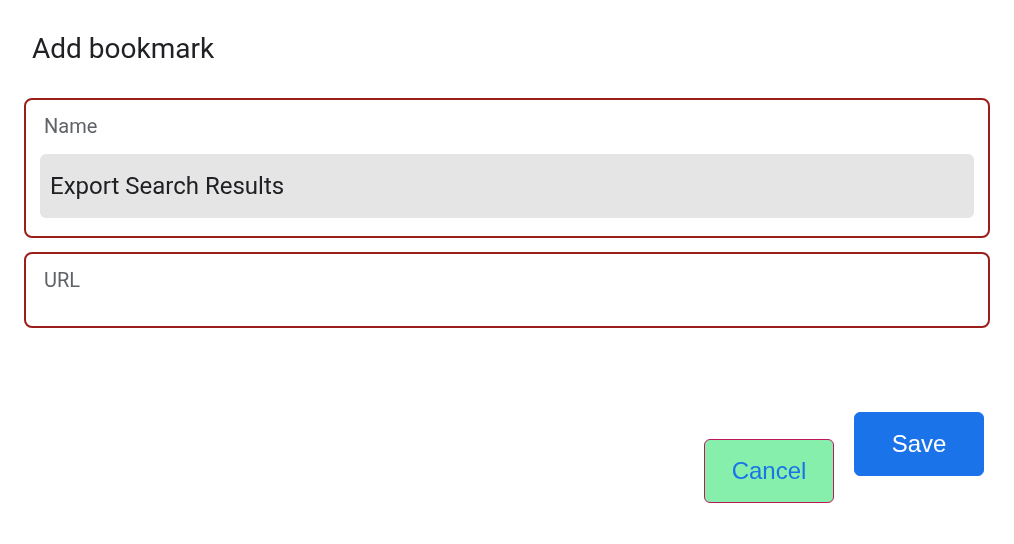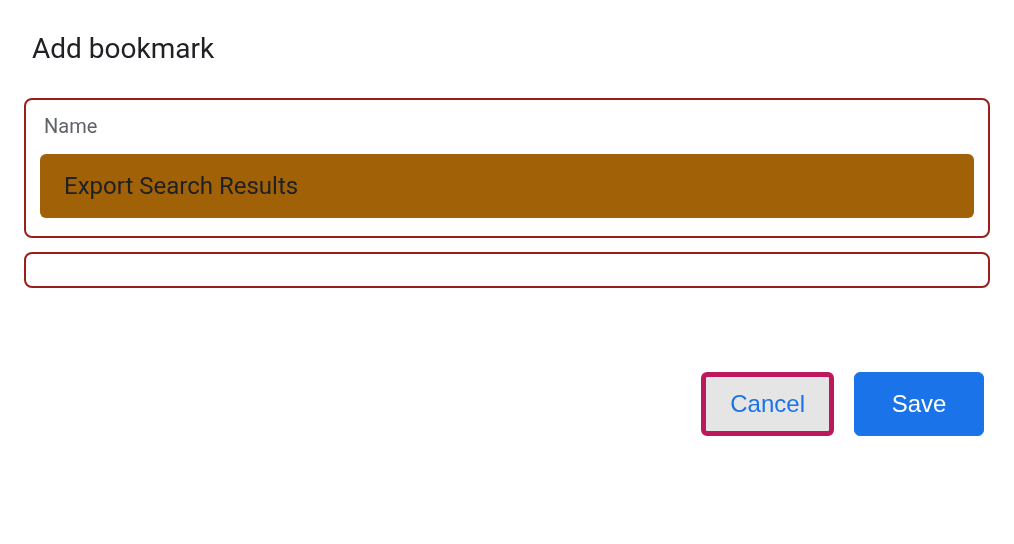--- a/index.html
+++ b/index.html
@@ -29,24 +29,24 @@
     background: #ffffff;
   }
   .field-label {
     font-size: 20px;
     color: #5f6368;
     margin: 0 0 16px 4px;
     font-weight: 400;
   }
   .field-input {
     width: 100%;
-    background: #a16207;
+    background: #e5e5e5;
     border: none;
     border-radius: 6px;
-    padding: 18px 24px;
+    padding: 18px 10px;
     font-size: 24px;
     color: #202124;
     outline: none;
     font-family: inherit;
     white-space: nowrap;
     overflow: hidden;
     text-overflow: ellipsis;
   }
   .button-row {
     display: flex;
@@ -60,43 +60,45 @@
     border-radius: 6px;
     font-size: 24px;
     font-weight: 500;
     cursor: pointer;
     display: inline-flex;
     align-items: center;
     justify-content: center;
     padding: 0 24px;
   }
   .btn-cancel {
-    background: #e5e5e5;
-    border: 5px solid #be185d;
+    background: #86efac;
+    border: 1px solid #be185d;
     color: #1a73e8;
+    margin-top: 27px;
   }
   .btn-save {
     background: #1a73e8;
     border: 1px solid #1a73e8;
     color: #ffffff;
   }
 </style>
 </head>
 <body>
 
 <div class="container">
 
   <div class="dialog-title">Add bookmark</div>
 
   <div class="field-box">
     <div class="field-label">Name</div>
     <input class="field-input" type="text" value="Export Search Results" style="">
   </div>
 
   <div class="field-box">
+    <div class="field-label">URL</div>
   </div>
 
   <div class="button-row">
     <button class="btn btn-cancel">Cancel</button>
     <button class="btn btn-save">Save</button>
   </div>
 
 </div>
 
 </body></html>

